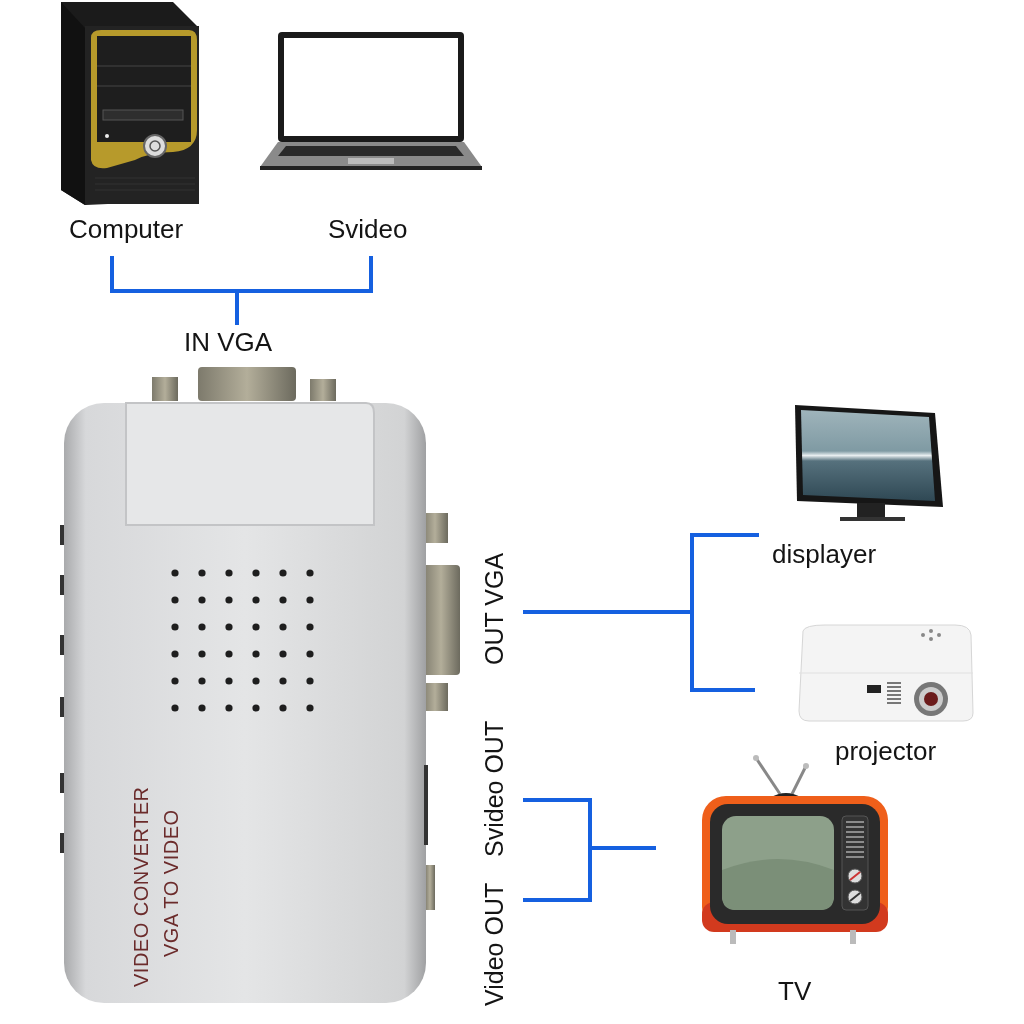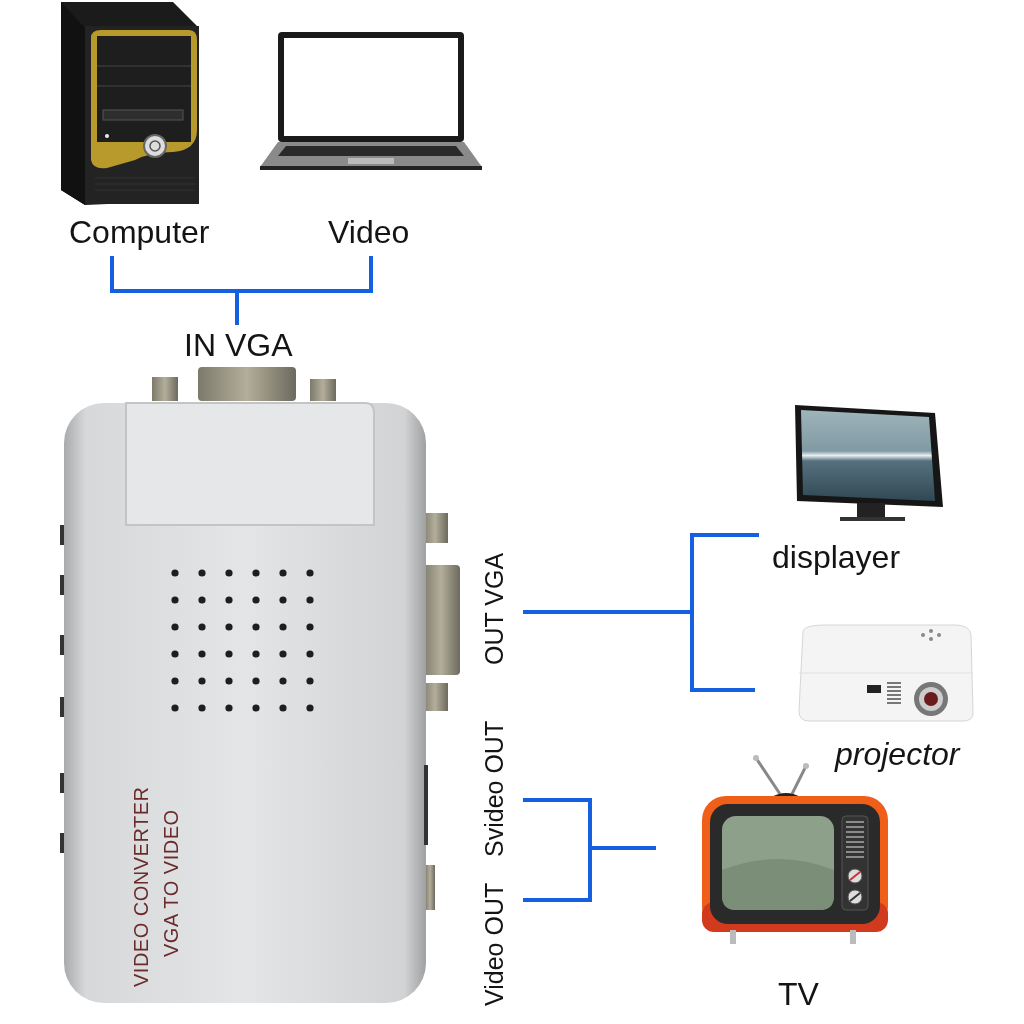--- a/index.html
+++ b/index.html
@@ -1,19 +1,19 @@
 <!DOCTYPE html>
 <html><head>
 <meta charset="utf-8">
 <style>
   html, body { margin:0; padding:0; background:#ffffff; }
   body { width:1024px; height:1024px; position:relative; overflow:hidden;
          font-family:"Liberation Sans", sans-serif; color:#111; }
   .abs { position:absolute; }
-  .label { position:absolute; font-size:32px; color:#141414; white-space:nowrap; }
+  .label { position:absolute; font-size:26px; color:#141414; white-space:nowrap; }
   .vlabel { position:absolute; font-size:25px; color:#141414; white-space:nowrap;
             transform-origin:left top; transform:rotate(-90deg); }
   svg { position:absolute; overflow:visible; }
   .wire { stroke:#1560e0; stroke-width:4; fill:none; }
   .devtext { position:absolute; font-size:20px; color:#6b2b2b; white-space:nowrap;
              transform-origin:left top; transform:rotate(-90deg); letter-spacing:0.5px;}
 </style>
 </head>
 <body>
 
@@ -39,21 +39,21 @@
 <svg style="left:258px;top:32px;" width="226" height="140" viewBox="0 0 226 140">
   <rect x="20" y="0" width="186" height="110" rx="4" fill="#1a1a1a"></rect>
   <rect x="26" y="6" width="174" height="98" fill="#ffffff"></rect>
   <path d="M20,110 L206,110 L224,135 L2,135 Z" fill="#8a8a8a"></path>
   <path d="M28,114 L198,114 L206,124 L20,124 Z" fill="#2a2a2a"></path>
   <rect x="90" y="126" width="46" height="6" fill="#bbb"></rect>
   <rect x="2" y="134" width="222" height="4" fill="#222"></rect>
 </svg>
 
 <span class="label" style="left:69px;top:214px;">Computer</span>
-<span class="label" style="left:328px;top:214px;">Video</span>
+<span class="label" style="left:328px;top:214px;">Svideo</span>
 
 <svg style="left:0;top:0;" width="1024" height="1024">
   <path class="wire" d="M112,256 L112,291 L371,291 L371,256"></path>
   <path class="wire" d="M237,291 L237,325"></path>
 </svg>
 <span class="label" style="left:184px;top:327px;">IN VGA</span>
 
 <div class="abs" style="left:60px;top:365px;width:380px;height:645px;">
   <svg width="380" height="645" viewBox="0 0 380 645" style="left:0;top:0;">
     <defs>
@@ -177,21 +177,21 @@
   <circle cx="136" cy="74" r="17" fill="#777"></circle>
   <circle cx="136" cy="74" r="12" fill="#ccc"></circle>
   <circle cx="136" cy="74" r="7" fill="#6b1b1b"></circle>
   <g fill="#888">
       <circle cx="128" cy="10" r="2"></circle>
       <circle cx="136" cy="14" r="2"></circle>
       <circle cx="144" cy="10" r="2"></circle>
       <circle cx="136" cy="6" r="2"></circle>
     </g>
 </svg>
-<span class="label" style="left:835px;top:736px;font-style:italic;">projector</span>
+<span class="label" style="left:835px;top:736px;">projector</span>
 
 <svg style="left:700px;top:752px;" width="190" height="195" viewBox="0 0 190 195">
   <line x1="80" y1="42" x2="56" y2="6" stroke="#888" stroke-width="3"></line>
   <line x1="92" y1="42" x2="106" y2="14" stroke="#888" stroke-width="3"></line>
   <circle cx="56" cy="6" r="3" fill="#bbb"></circle>
     <circle cx="106" cy="14" r="3" fill="#bbb"></circle>
   <path d="M70,46 Q86,36 102,46 Z" fill="#222"></path>
   <rect x="2" y="44" width="186" height="135" rx="24" fill="#ef5f1a"></rect>
   <rect x="2" y="150" width="186" height="30" rx="12" fill="#d23a1e"></rect>
   <rect x="10" y="52" width="170" height="120" rx="18" fill="#2a2a2a"></rect>

